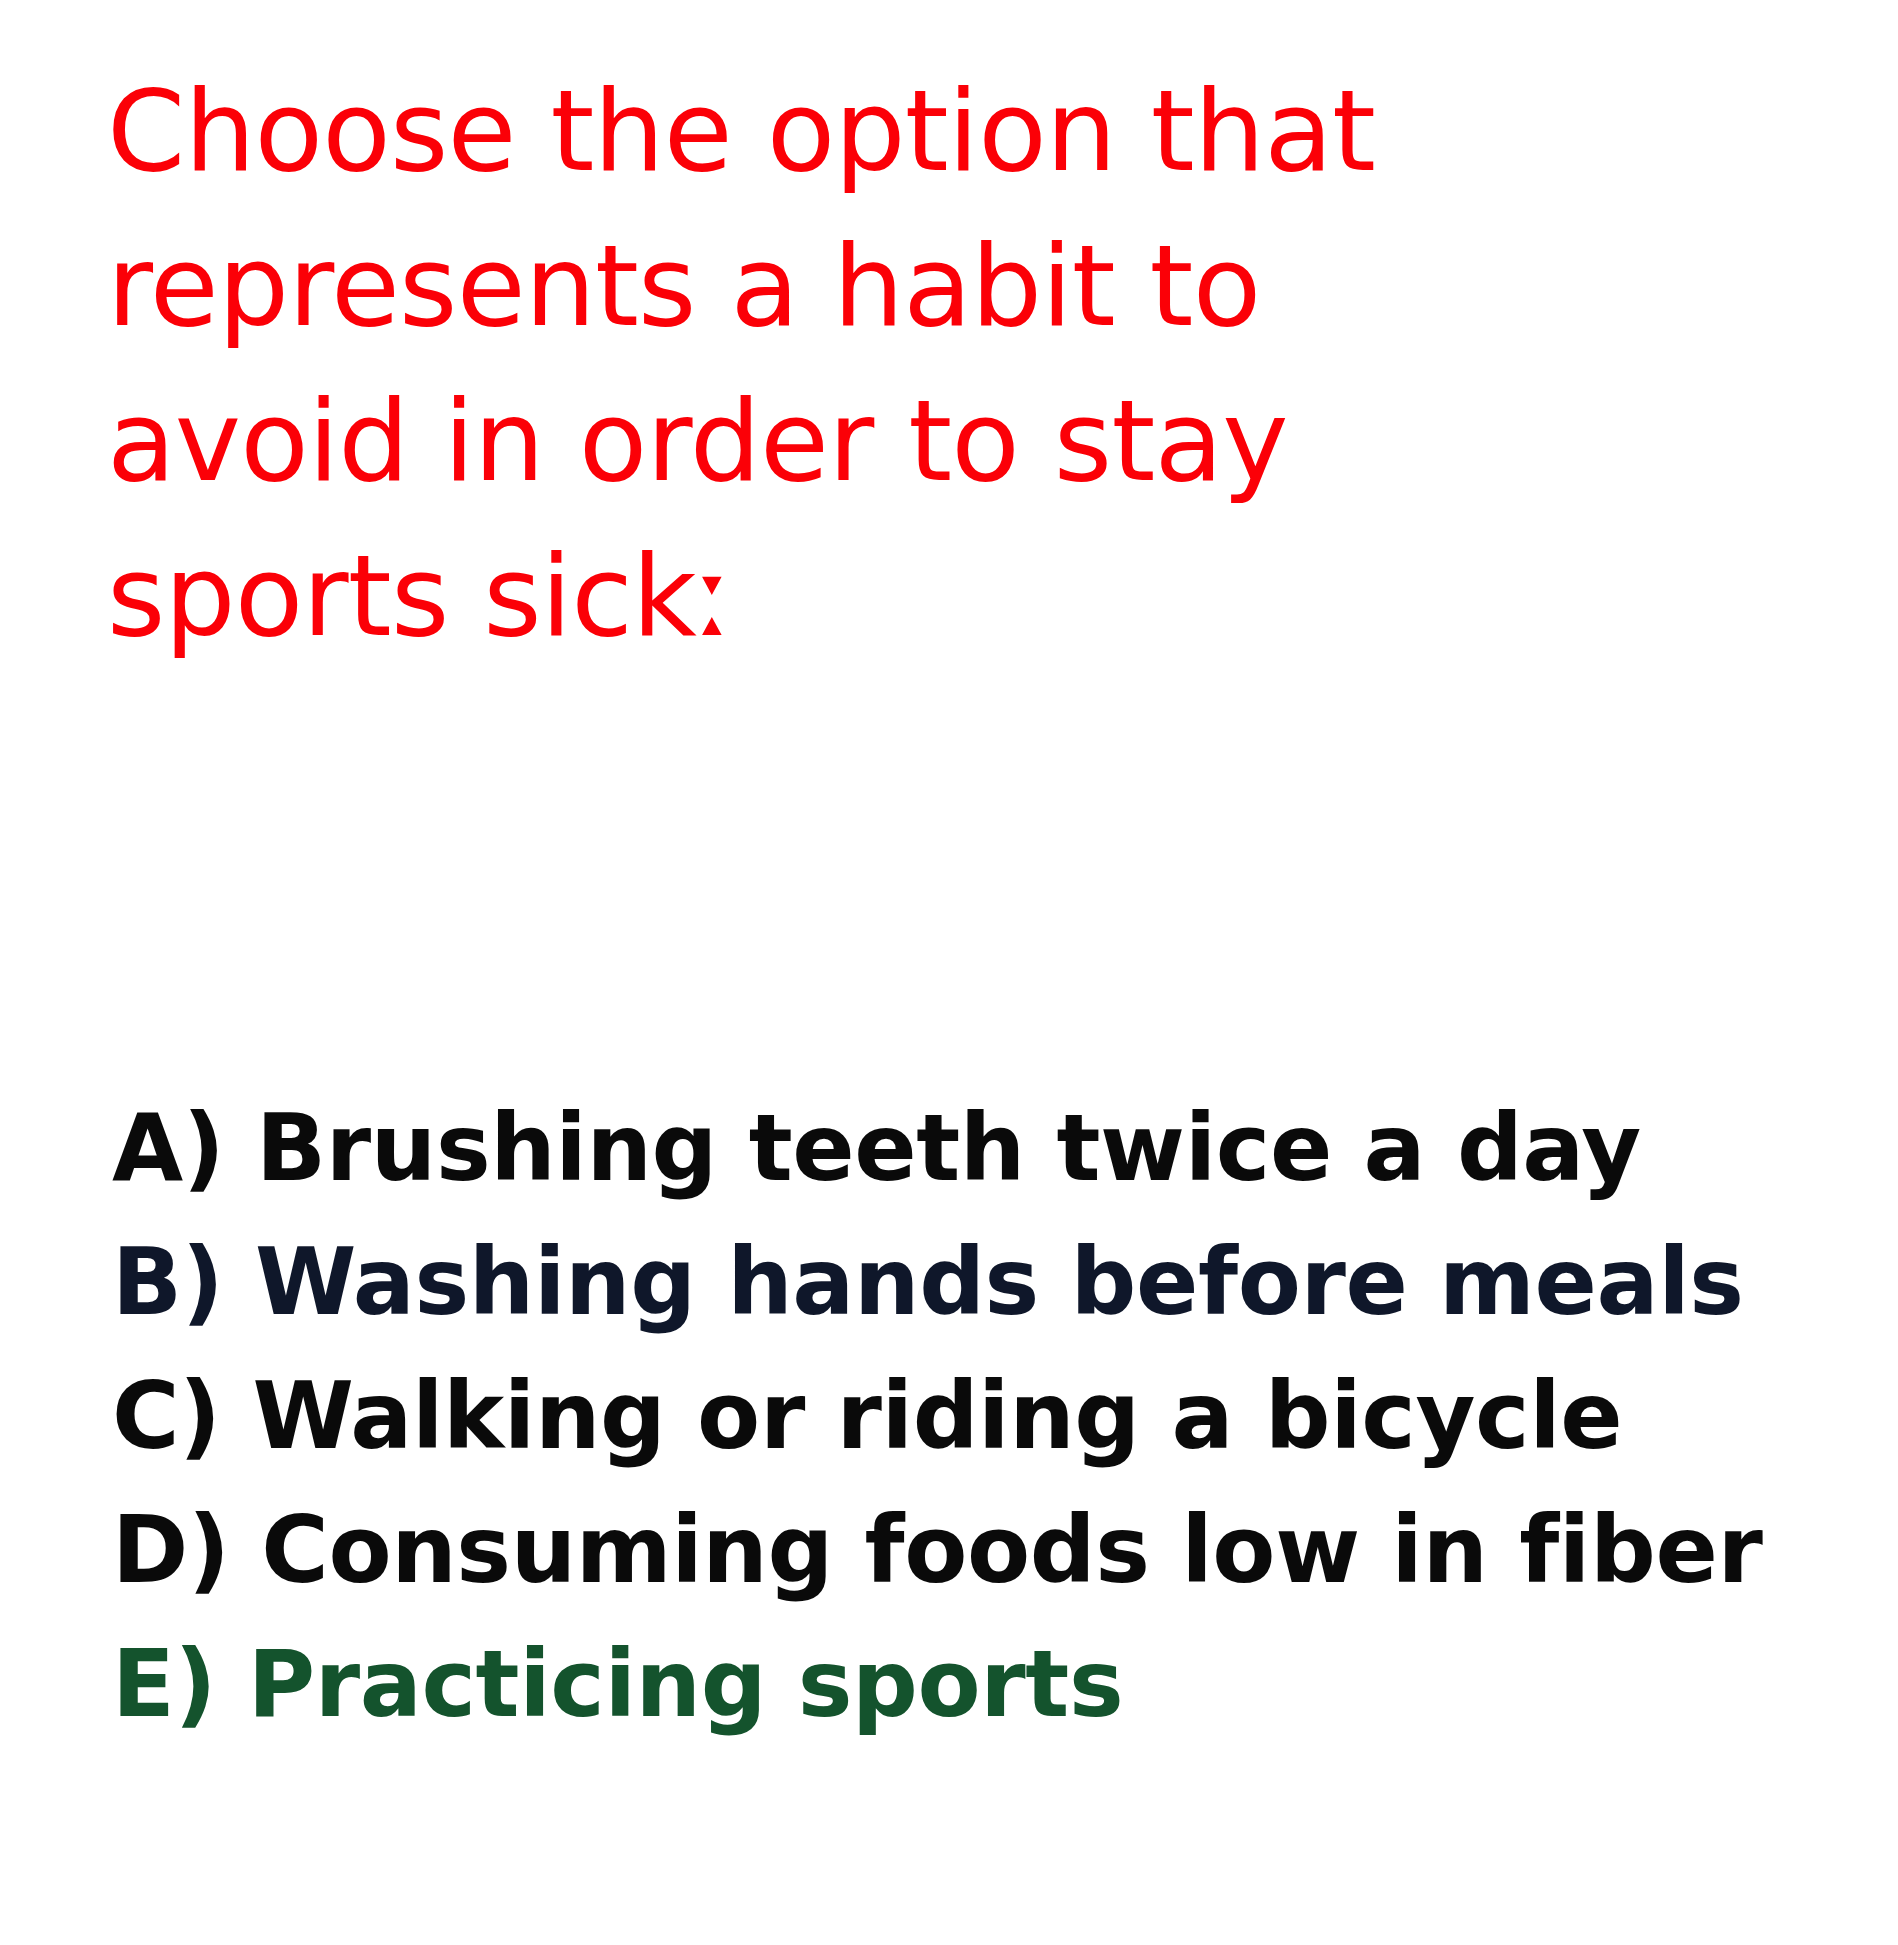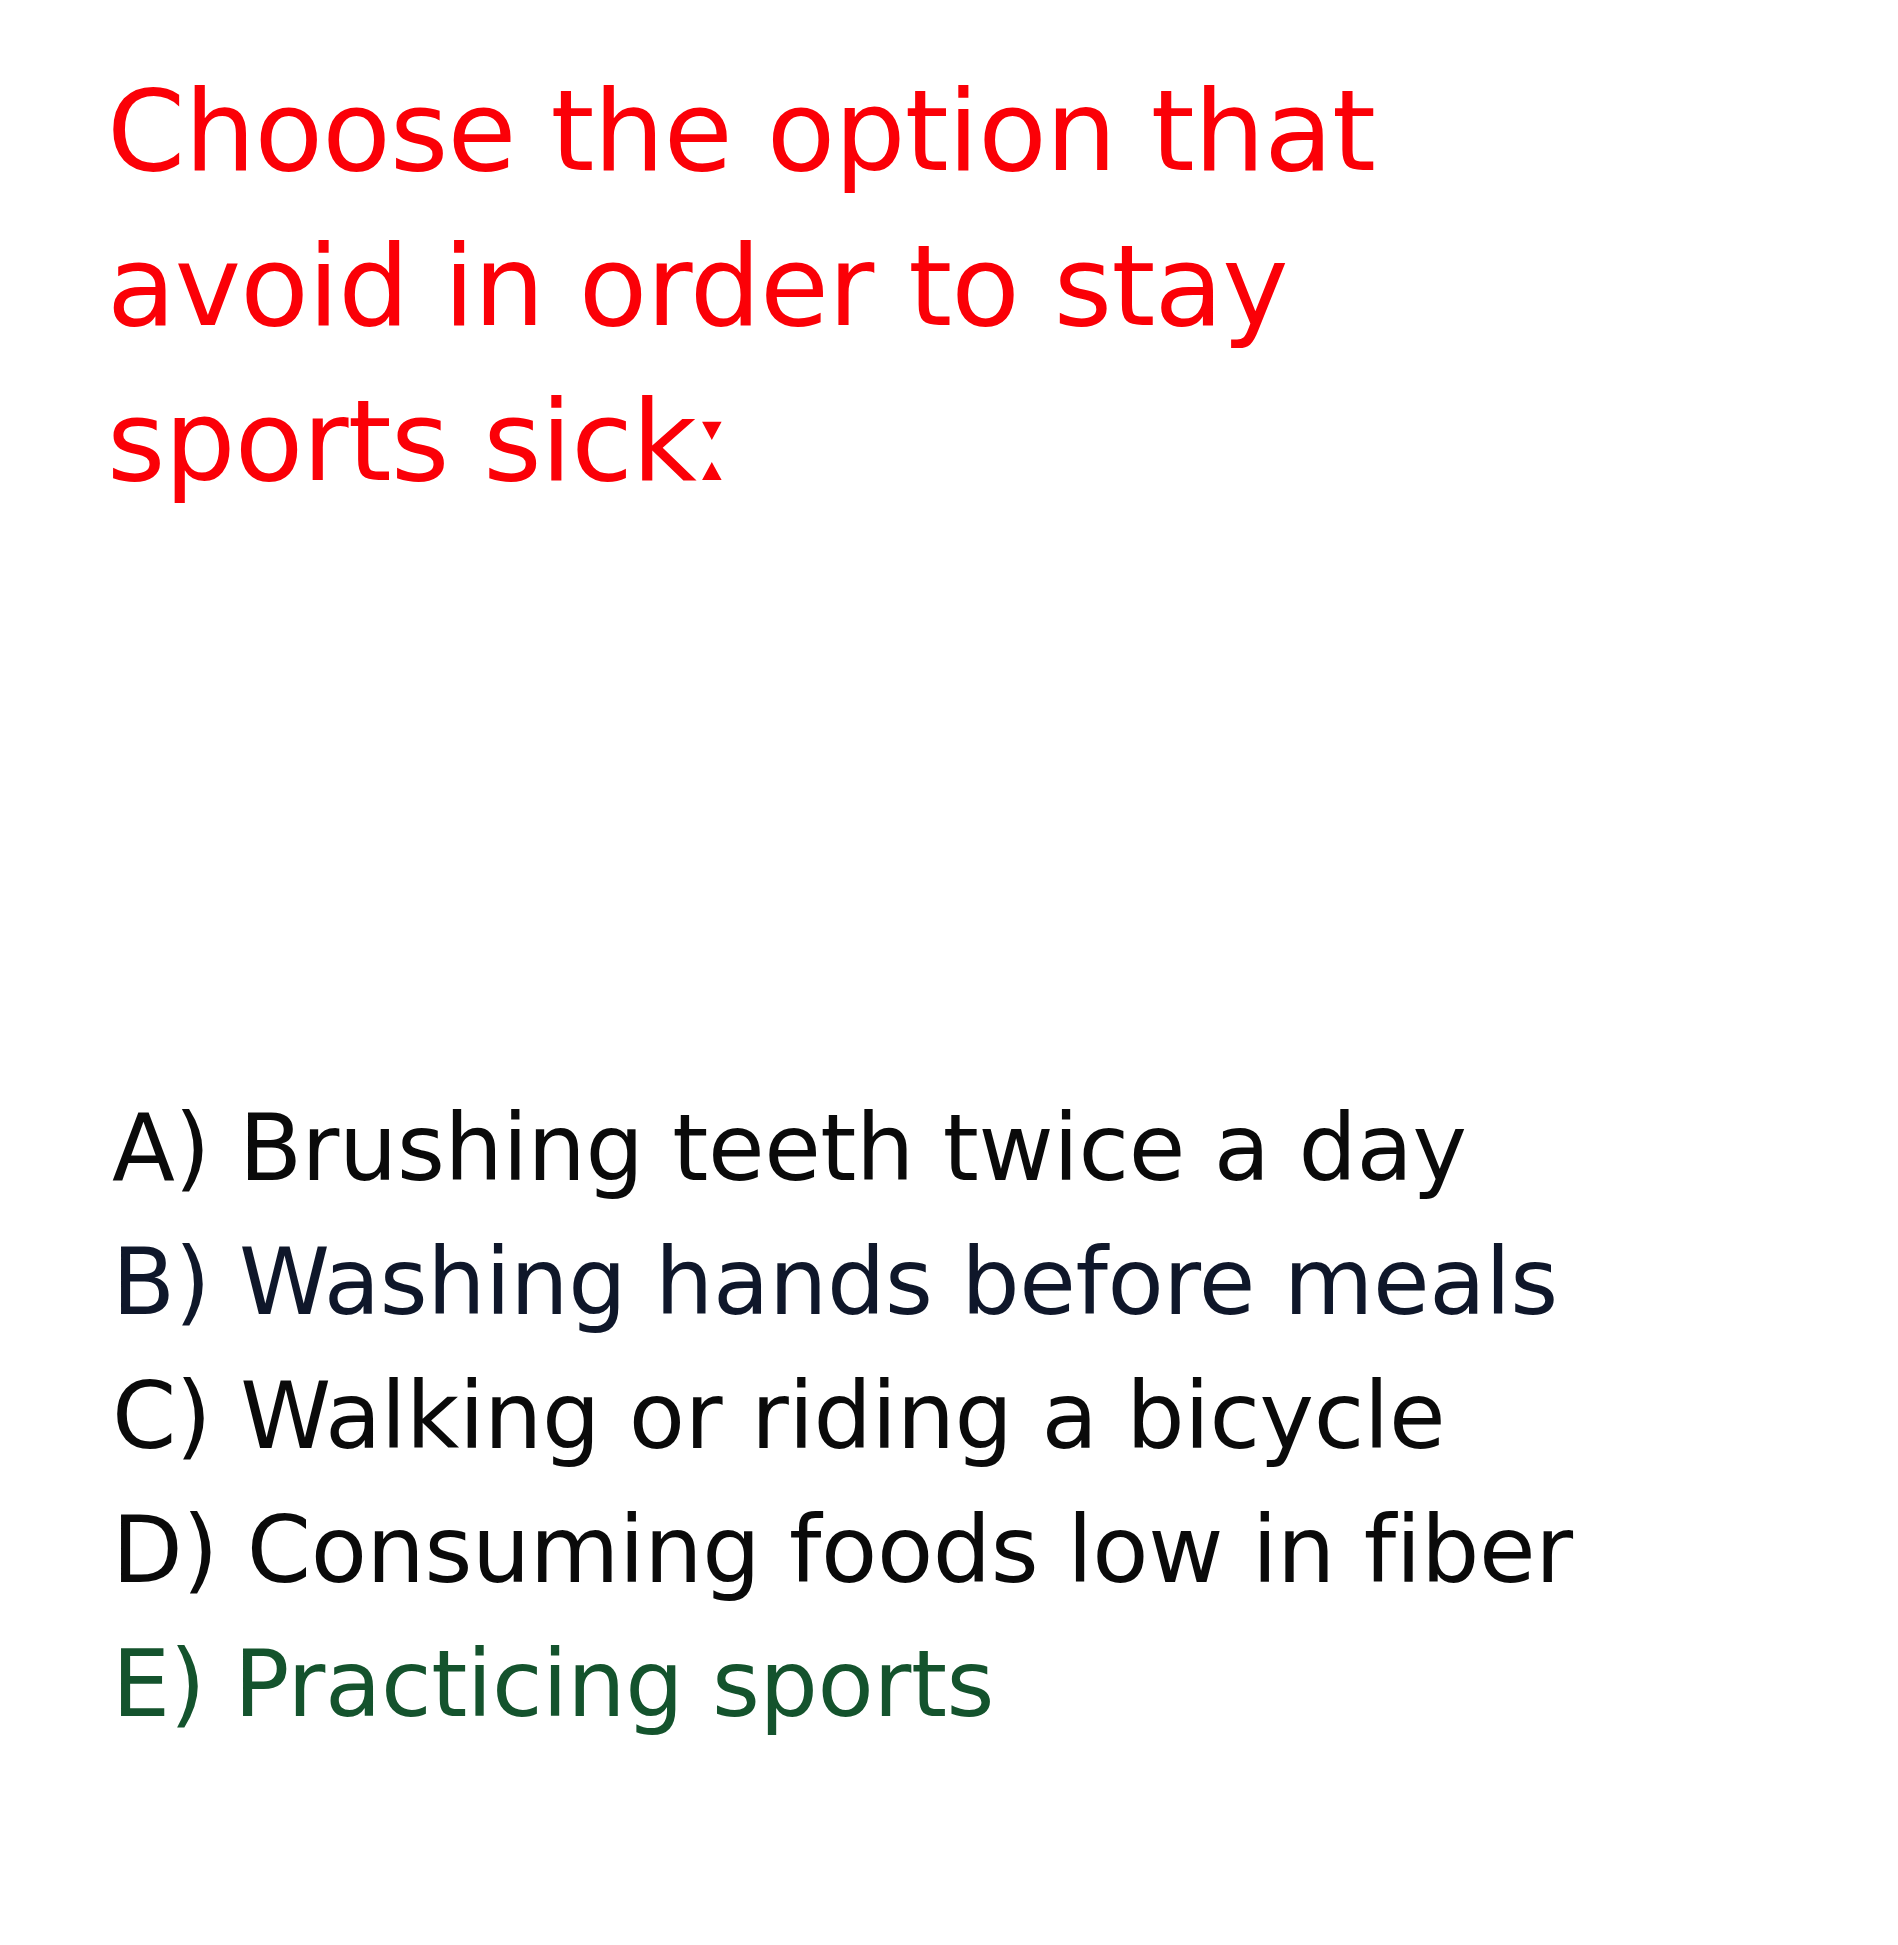--- a/index.html
+++ b/index.html
@@ -49,40 +49,41 @@
     top: 1082px;
     width: 1697px;
   }
 
   .option-row {
     display: block;
     white-space: nowrap;
     font-family: "DejaVu Sans", "Liberation Sans", sans-serif;
     font-size: 92px;
     line-height: 134px;
-    font-weight: 400;
+    font-weight: 700;
     letter-spacing: -0.4px;
     color: #0a0a0a;
   }
 
   .option-letter {
     display: inline;
   }
 
   .option-text {
     display: inline;
   }
 </style>
 </head>
 <body>
 
 <div class="page" style="background: rgb(255, 255, 255);">
 
   <div class="question-block">
     <div class="question-line" style="color: rgb(251, 0, 7);">Choose the option that</div>
+    <div class="question-line" style="color: rgb(251, 0, 7);">represents a habit to</div>
     <div class="question-line" style="color: rgb(251, 0, 7);">avoid in order to stay</div>
     <div class="question-line" style="color: rgb(251, 0, 7);">sports sickː</div>
   </div>
 
   <div class="options-block">
     <div class="option-row" style="color: rgb(10, 10, 10);">
       <span class="option-letter">A)</span>
       <span class="option-text">Brushing teeth twice a day</span>
     </div>
     <div class="option-row" style="color: #0f172a;">

